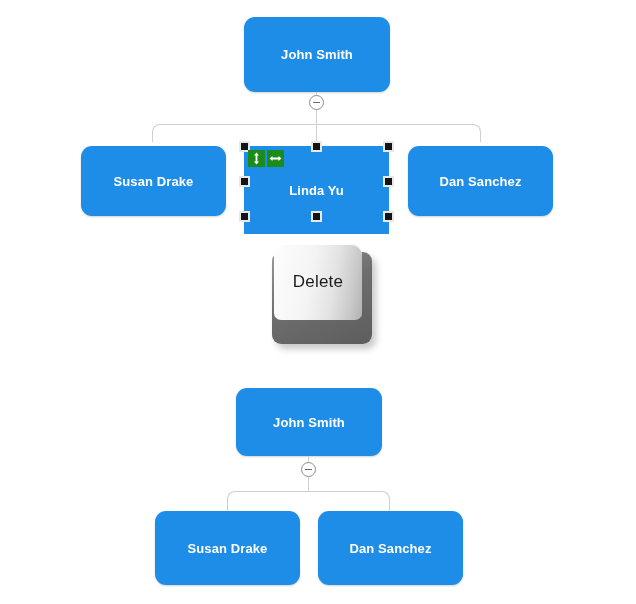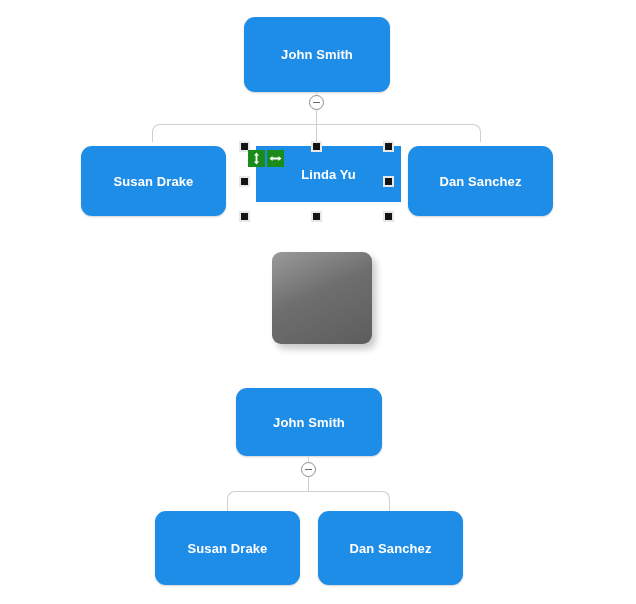--- a/index.html
+++ b/index.html
@@ -177,21 +177,21 @@
     <div class="elbow elbow-tl" style="left:152px; top:124px; width:165px; height:18px;"></div>
 
     <div class="elbow elbow-tr" style="left:316px; top:124px; width:165px; height:18px;"></div>
 
     <div class="conn conn-v" style="left:316px; top:124px; width:1px; height:22px;"></div>
 
     <div class="node" style="left:81px; top:146px; width:145px; height:70px;">
       <span>Susan Drake</span>
     </div>
 
-    <div class="node selected" style="left:256px; top:146px; width:145px; height:56px;">
+    <div class="node selected" style="left:244px; top:146px; width:145px; height:88px;">
       <span>Linda Yu</span>
     </div>
 
     <div class="node" style="left:408px; top:146px; width:145px; height:70px;">
       <span>Dan Sanchez</span>
     </div>
 
     <div class="handle" style="left:239px; top:141px;"></div>
     <div class="handle" style="left:311px; top:141px;"></div>
     <div class="handle" style="left:383px; top:141px;"></div>
@@ -208,20 +208,23 @@
     </div>
     <div class="badge" style="left:267px; top:150px;">
       <svg width="13" height="11" viewBox="0 0 13 11" aria-hidden="true">
         <path d="M0.5 5.5 L3.5 3 L3.5 4.6 L9.5 4.6 L9.5 3 L12.5 5.5 L9.5 8 L9.5 6.4 L3.5 6.4 L3.5 8 Z" fill="#ffffff"></path>
       </svg>
     </div>
   </div>
 
   <div class="key-wrap">
     <div class="key-base"></div>
+    <div class="key-top">
+      <span class="key-label">Delete</span>
+    </div>
   </div>
 
   <div>
 
     <div class="node" style="left:236px; top:388px; width:146px; height:68px;">
       <span>John Smith</span>
     </div>
 
     <div class="conn conn-v" style="left:308px; top:456px; width:1px; height:9px;"></div>
 

